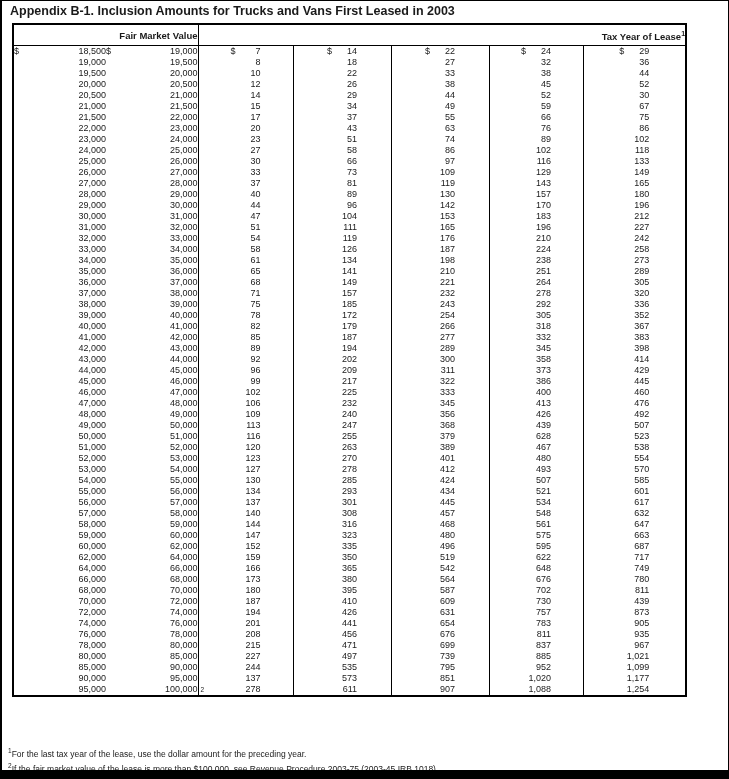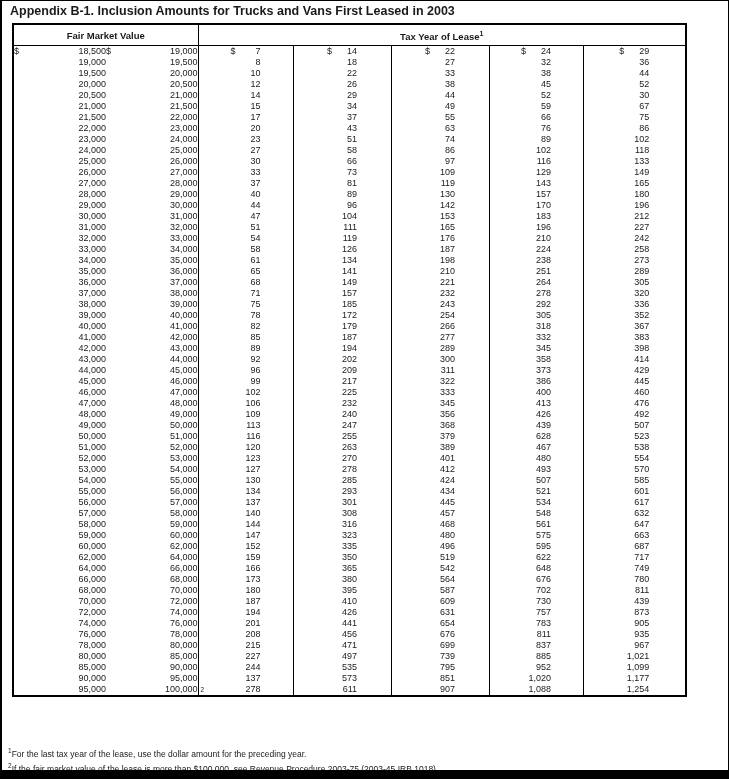--- a/index.html
+++ b/index.html
@@ -24,21 +24,21 @@
   #incl-table {
     position: absolute; top: 22px; left: 10px;
     width: 673px;
     border-collapse: collapse;
     table-layout: fixed;
     border: 2px solid #000;
   }
   #incl-table th {
     font-size: 9.5px; font-weight: bold;
     padding: 0; height: 17px; line-height: 17px;
-    text-align: center;
+    text-align: right;
     border-bottom: 1px solid #000;
   }
   #incl-table th.rb, #incl-table td.rb { border-right: 1px solid #000; }
   #incl-table td {
     font-size: 9px; padding: 0;
     height: 11px; line-height: 11px;
     white-space: nowrap;
   }
   tr.group-start td { padding-top: 4px; }
   td.c0 { text-align: right; padding-right: 30px; padding-left: 16px; }

